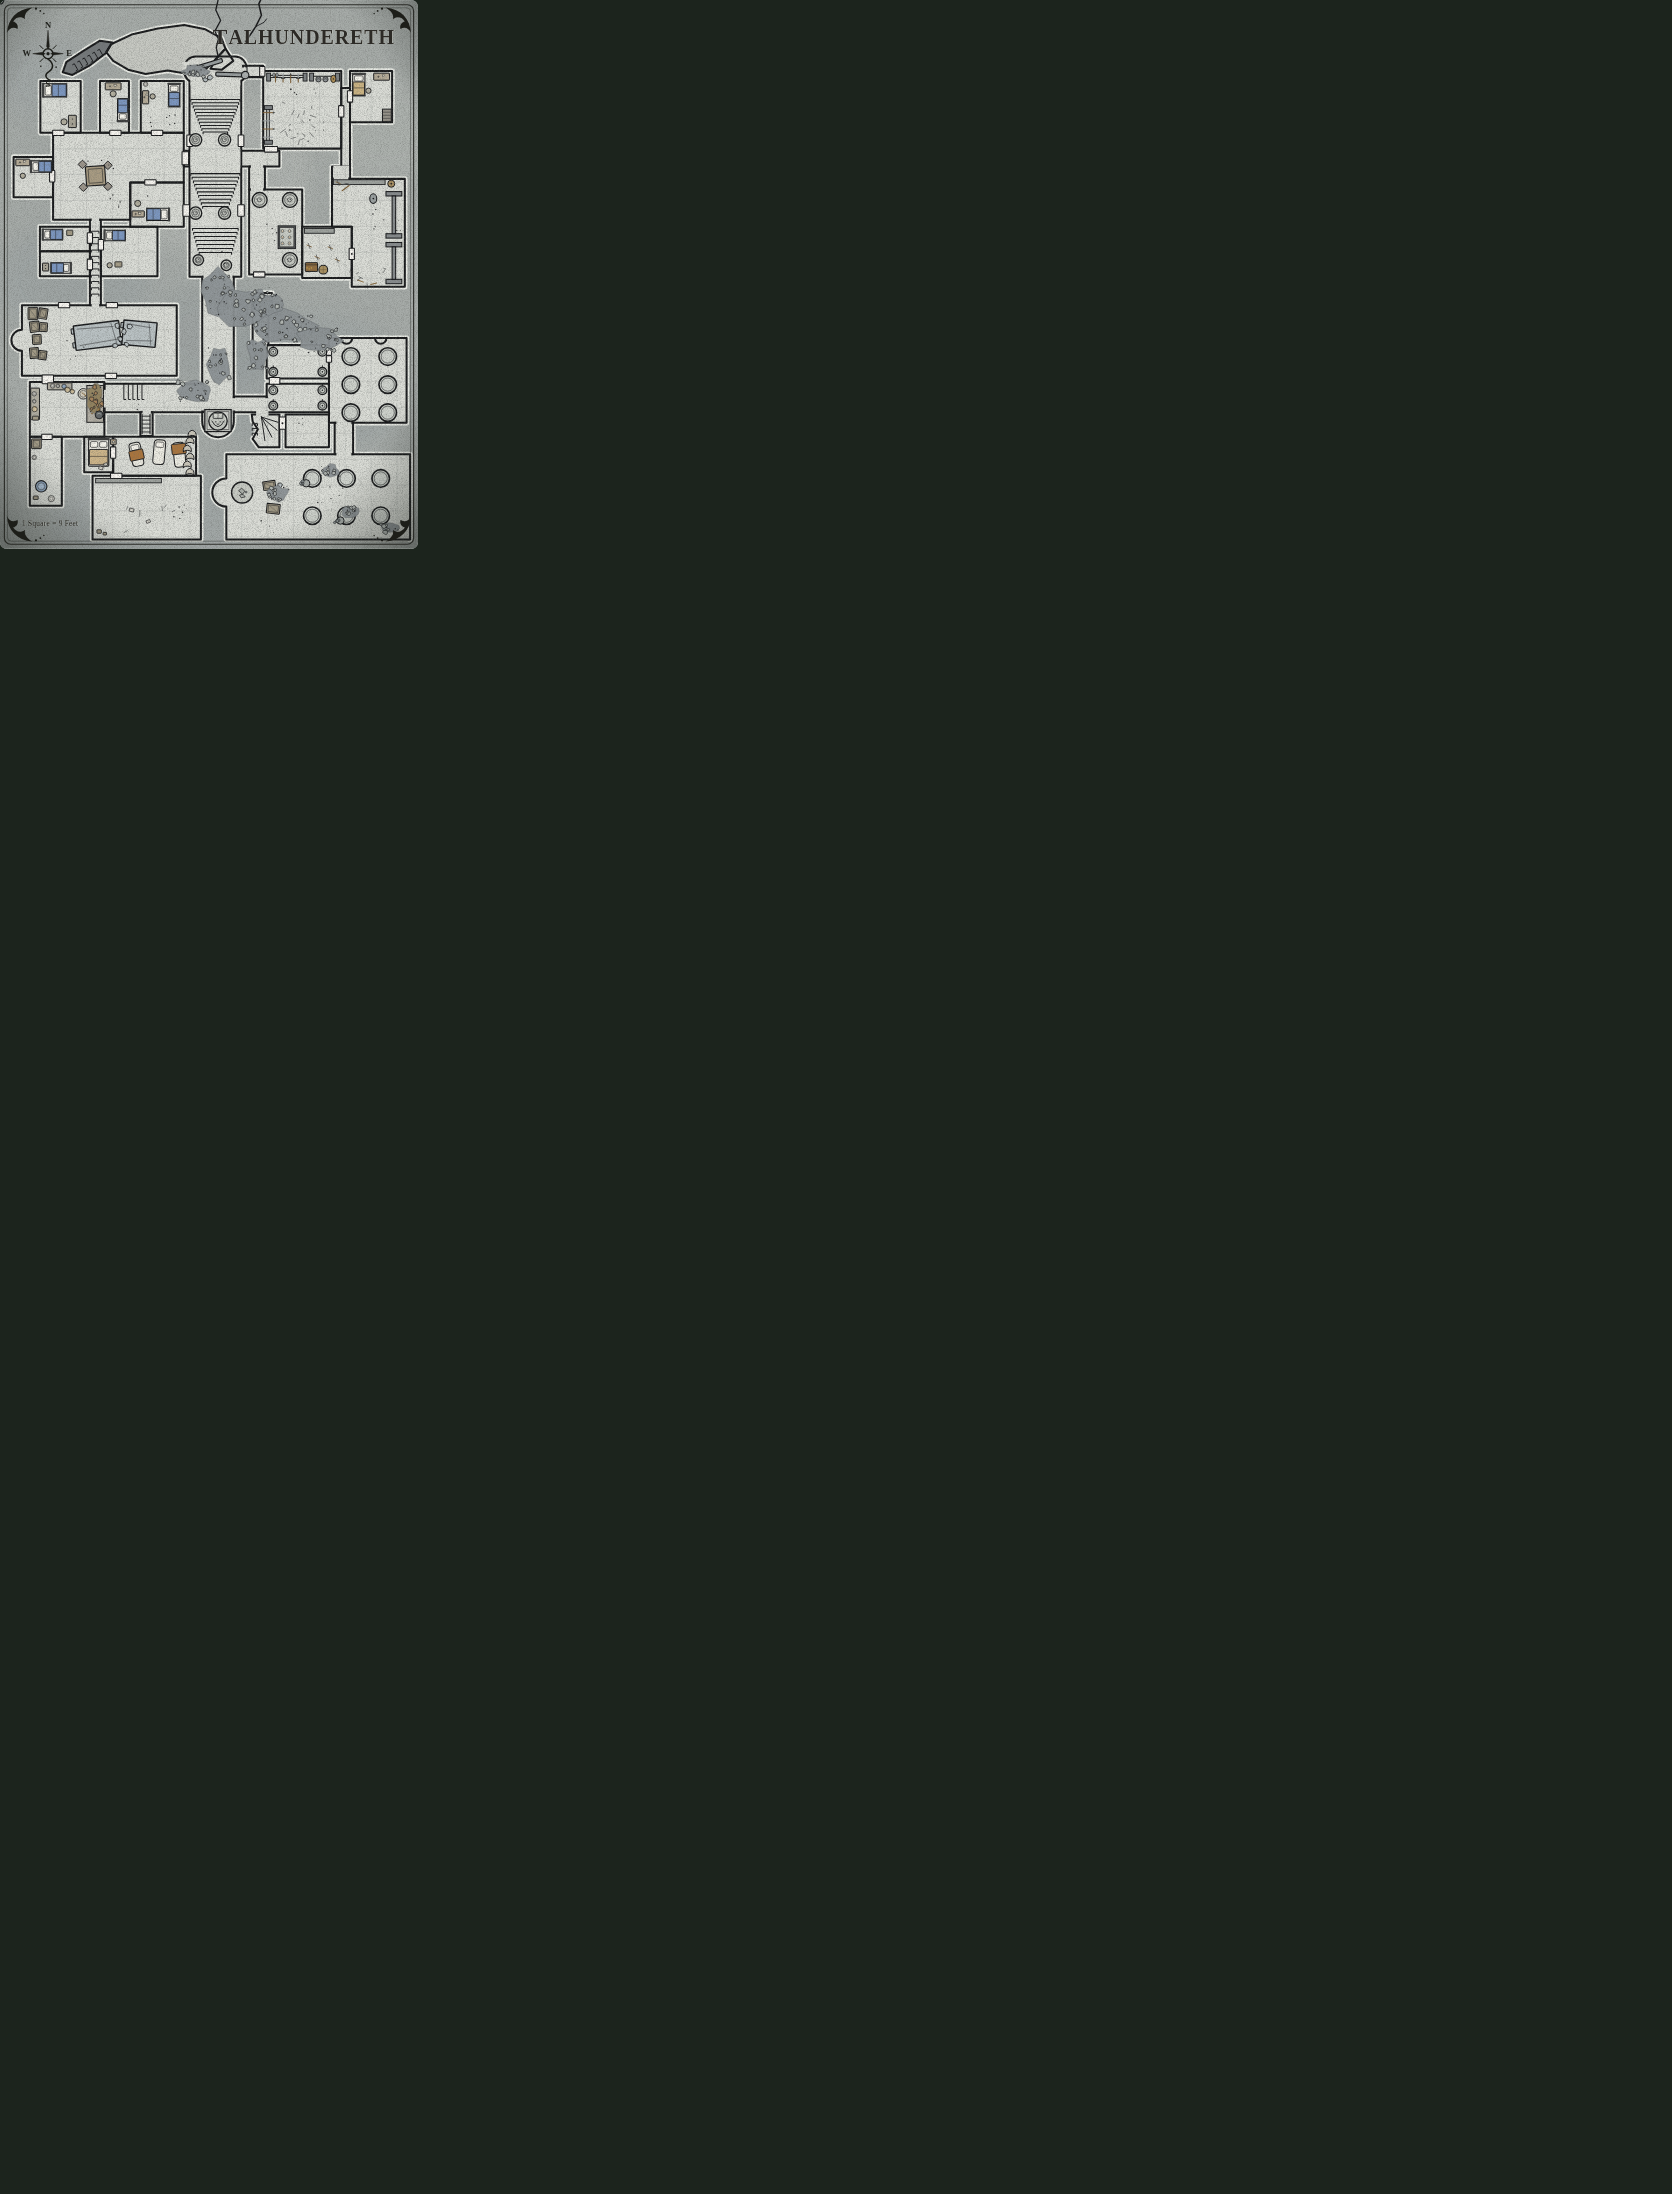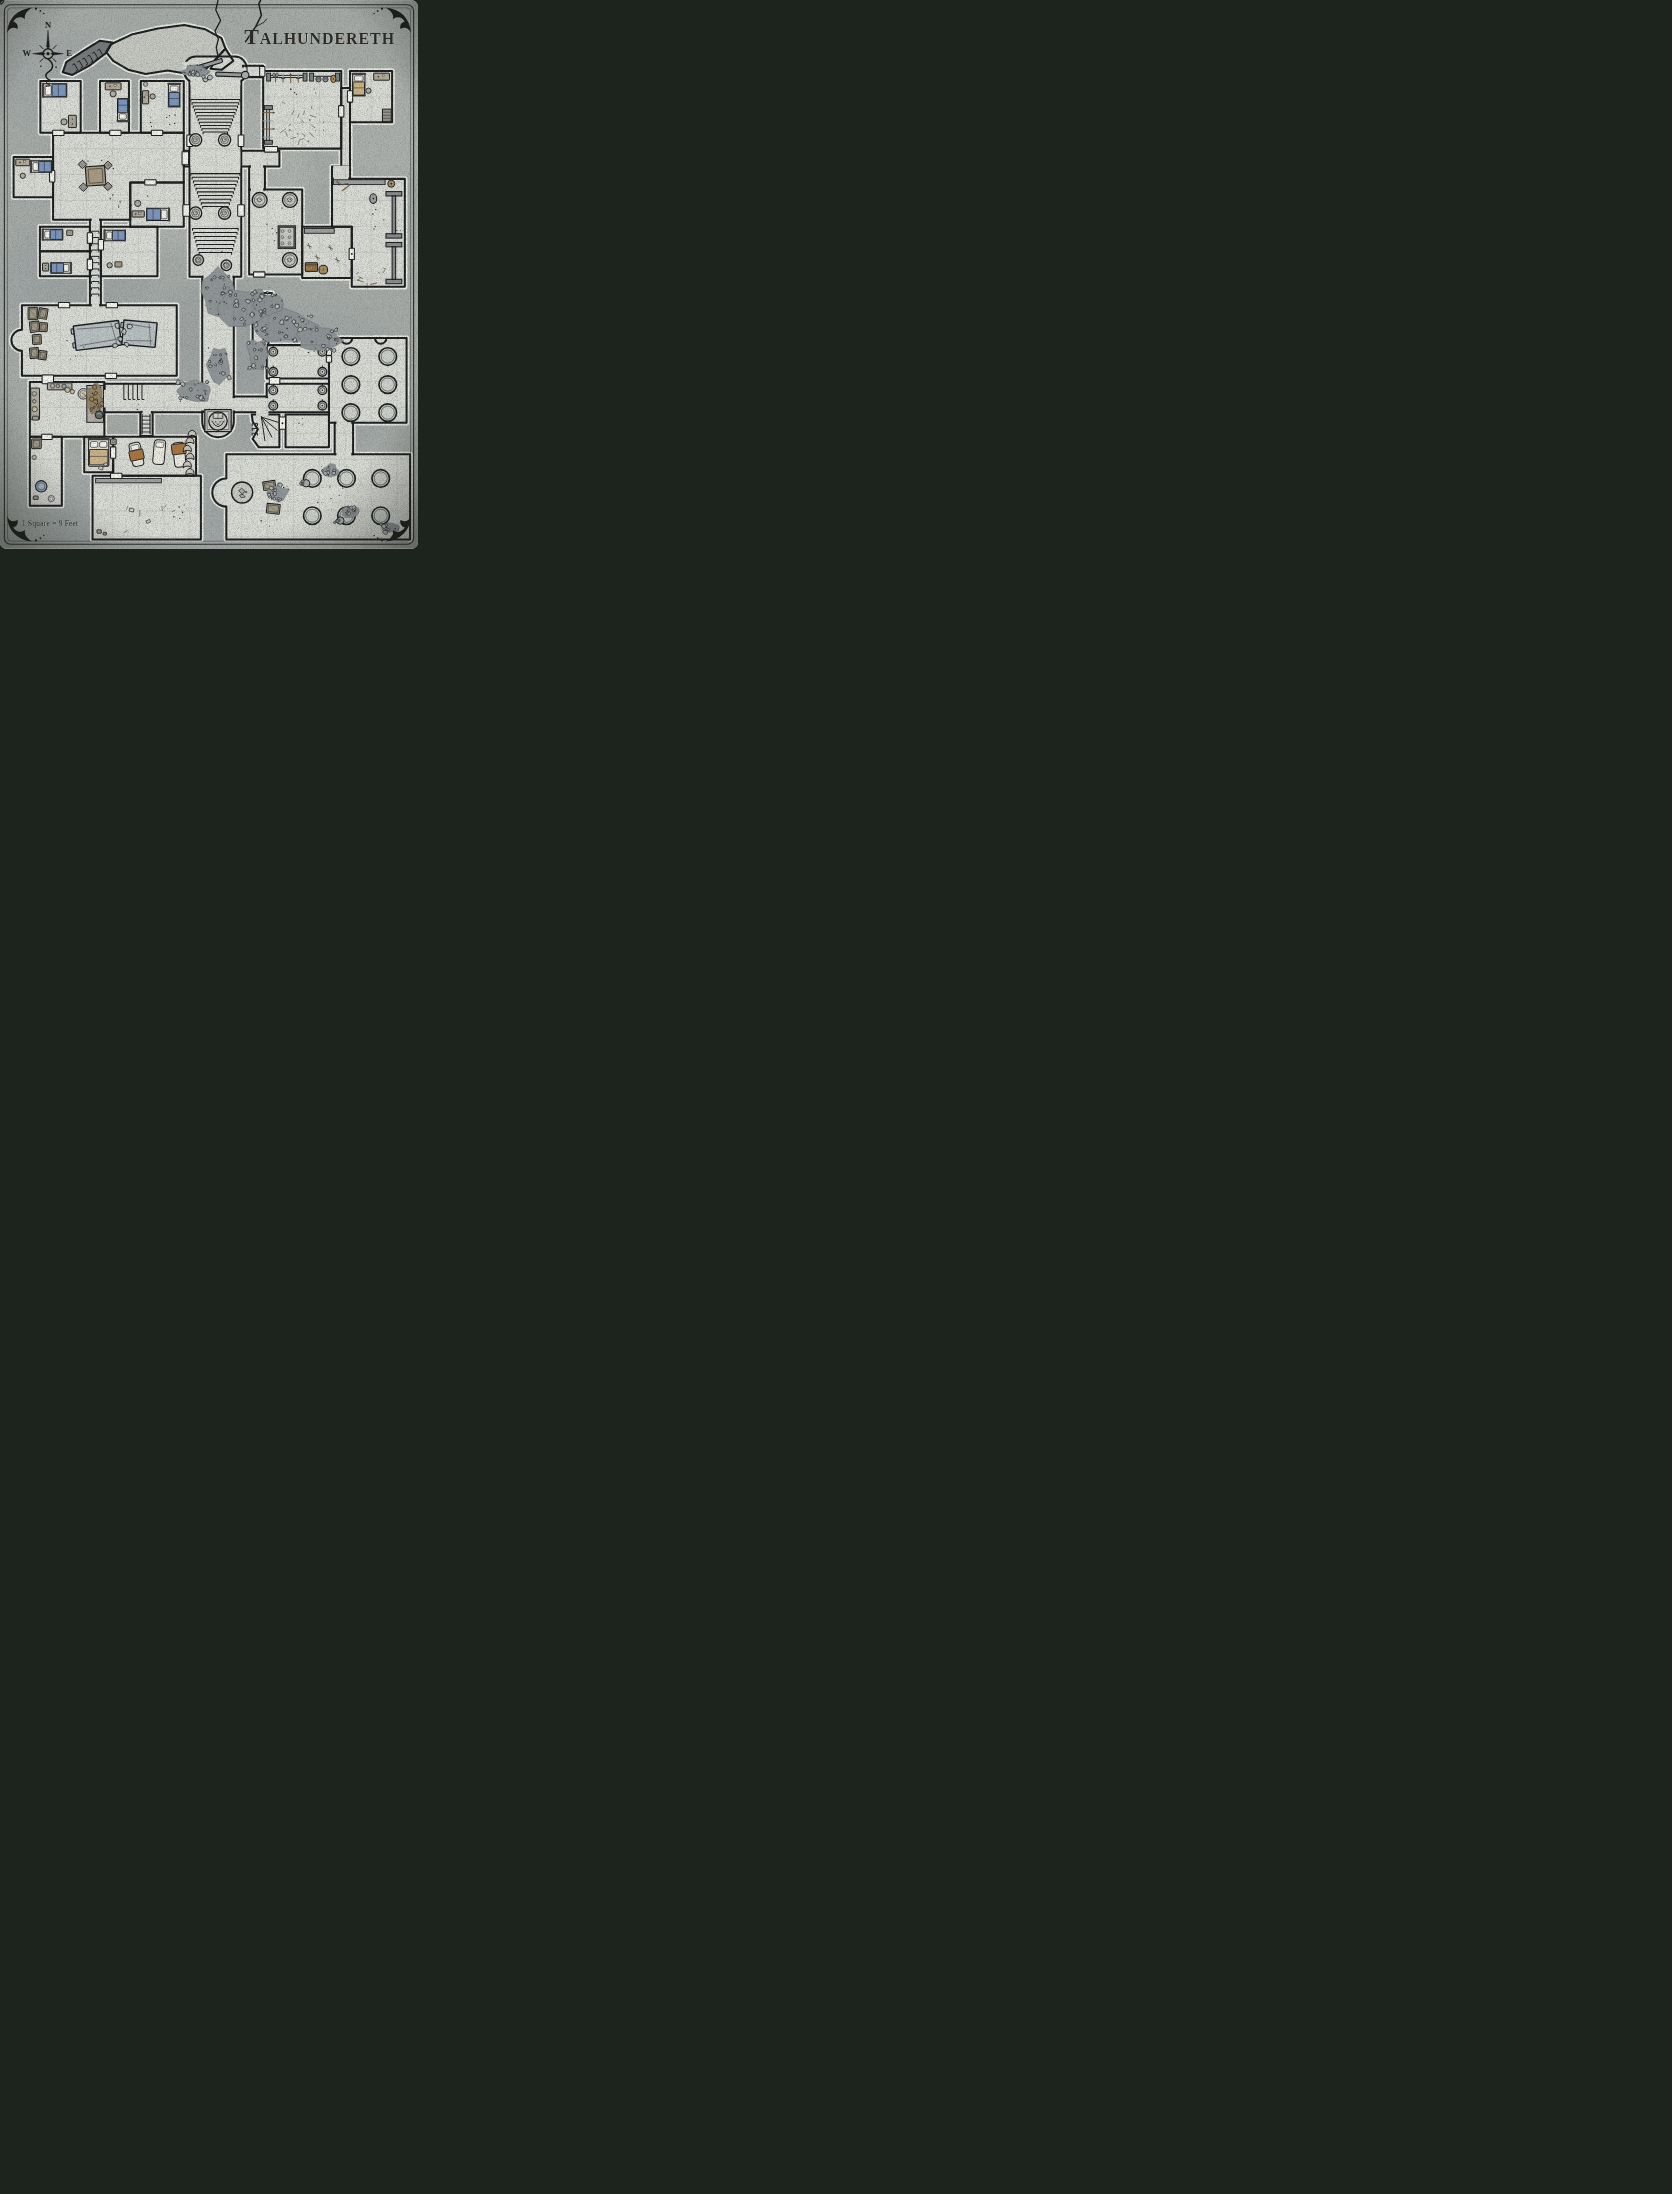--- a/index.html
+++ b/index.html
@@ -2,21 +2,21 @@
 <html style="font-size:7px"><head>
 <meta charset="utf-8">
 <style>
   html,body{margin:0;padding:0;background:#1c241d;}
   body{width:418px;height:549px;position:relative;font-family:"Liberation Serif",serif;}
   .page{position:absolute;inset:0;background:#a6aba8;border-radius:7px;overflow:hidden;}
   svg{position:absolute;left:0;top:0;}
   #map,#frame{width:418px;height:549px;}
   .compass{left:21px;top:12.3px;width:54px;height:77px;}
   .map-title{position:absolute;top:24px;right:23px;color:#2c2a26;font-weight:700;
-    font-size:16px;letter-spacing:0.9px;text-transform:uppercase;
+    font-size:20px;letter-spacing:0.9px;text-transform:uppercase;
     text-shadow:0.4px 0.4px 0 rgba(225,227,218,.55), -0.4px -0.4px 0 rgba(225,227,218,.35);}
   .map-title::first-letter{font-size:22px;}
   .scale-label{position:absolute;left:22px;top:519px;color:#23221e;font-size:7.5px;letter-spacing:0.2px;
     text-shadow:0.4px 0.4px 0 rgba(225,227,218,.5);}
   .compass text{font-family:"Liberation Serif",serif;font-weight:700;font-size:19px;fill:#1d1e19;}
 </style>
 </head>
 <body>
 
 <div class="page">

